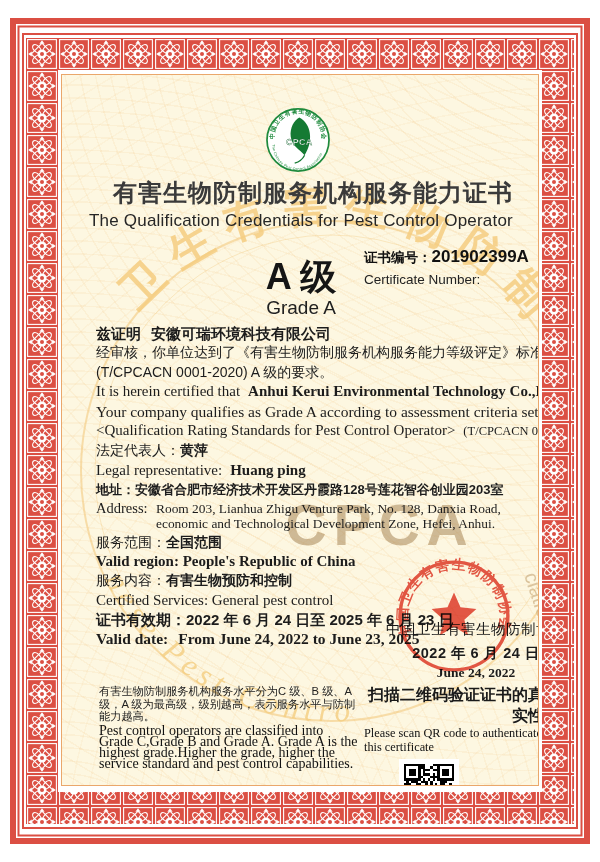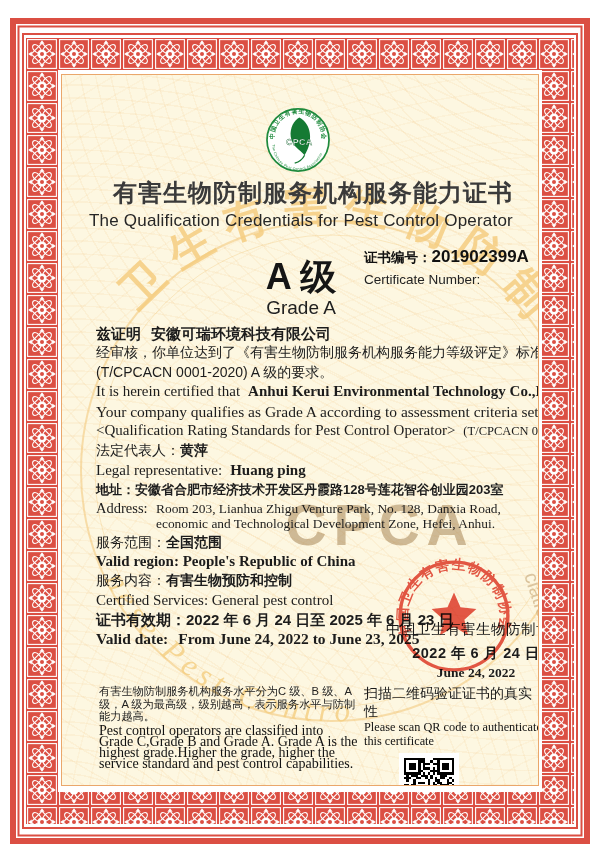--- a/index.html
+++ b/index.html
@@ -48,21 +48,21 @@
   .issuer .den{font-family:"Liberation Serif","DejaVu Serif",serif;font-size:13.5px;font-weight:bold;margin-top:2px;}
   .issuer{text-align:center;width:300px;left:264px;}
 
   .seal{left:331px;top:480px;width:122px;height:122px;opacity:.84;mix-blend-mode:multiply;pointer-events:none;z-index:4;}
 
   .note{left:37px;top:610px;width:262px;}
   .note .cn{font-size:11.2px;line-height:12.6px;color:#222;}
   .note .en{font-family:"Liberation Serif","DejaVu Serif",serif;font-size:14px;line-height:11.2px;margin-top:2px;color:#111;}
 
   .qrblock{left:302px;top:610px;width:180px;}
-  .qrblock .cn{font-size:14px;font-weight:400;color:#1a1a1a;}
+  .qrblock .cn{font-size:16px;font-weight:700;color:#1a1a1a;text-align:right;}
   .qrblock .en{font-family:"Liberation Serif","DejaVu Serif",serif;font-size:12.3px;line-height:13.5px;color:#111;}
   .qr{margin:5px 0 0 35px;width:60px;height:60px;background:#fff;}
 </style>
 </head>
 <body>
 
 <div class="page">
 
   <svg class="frame-svg" width="600" height="862" aria-hidden="true">
     <defs>

